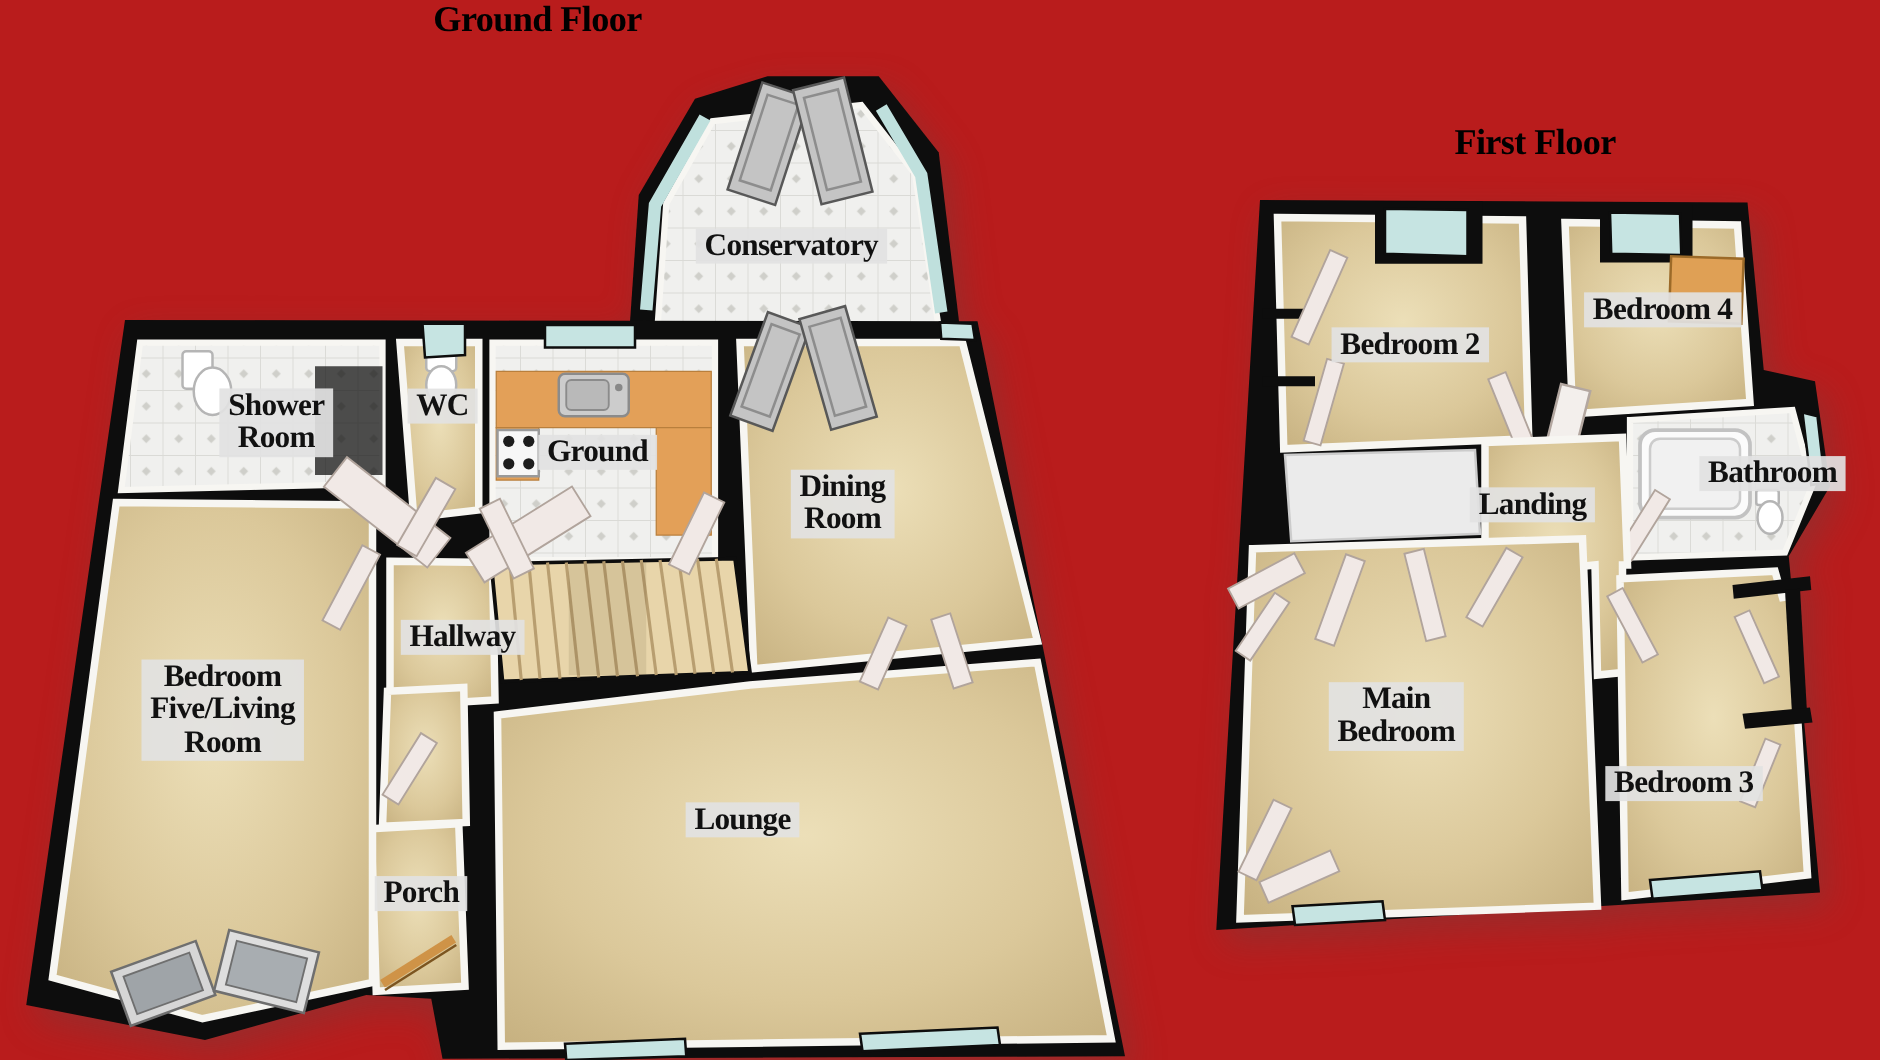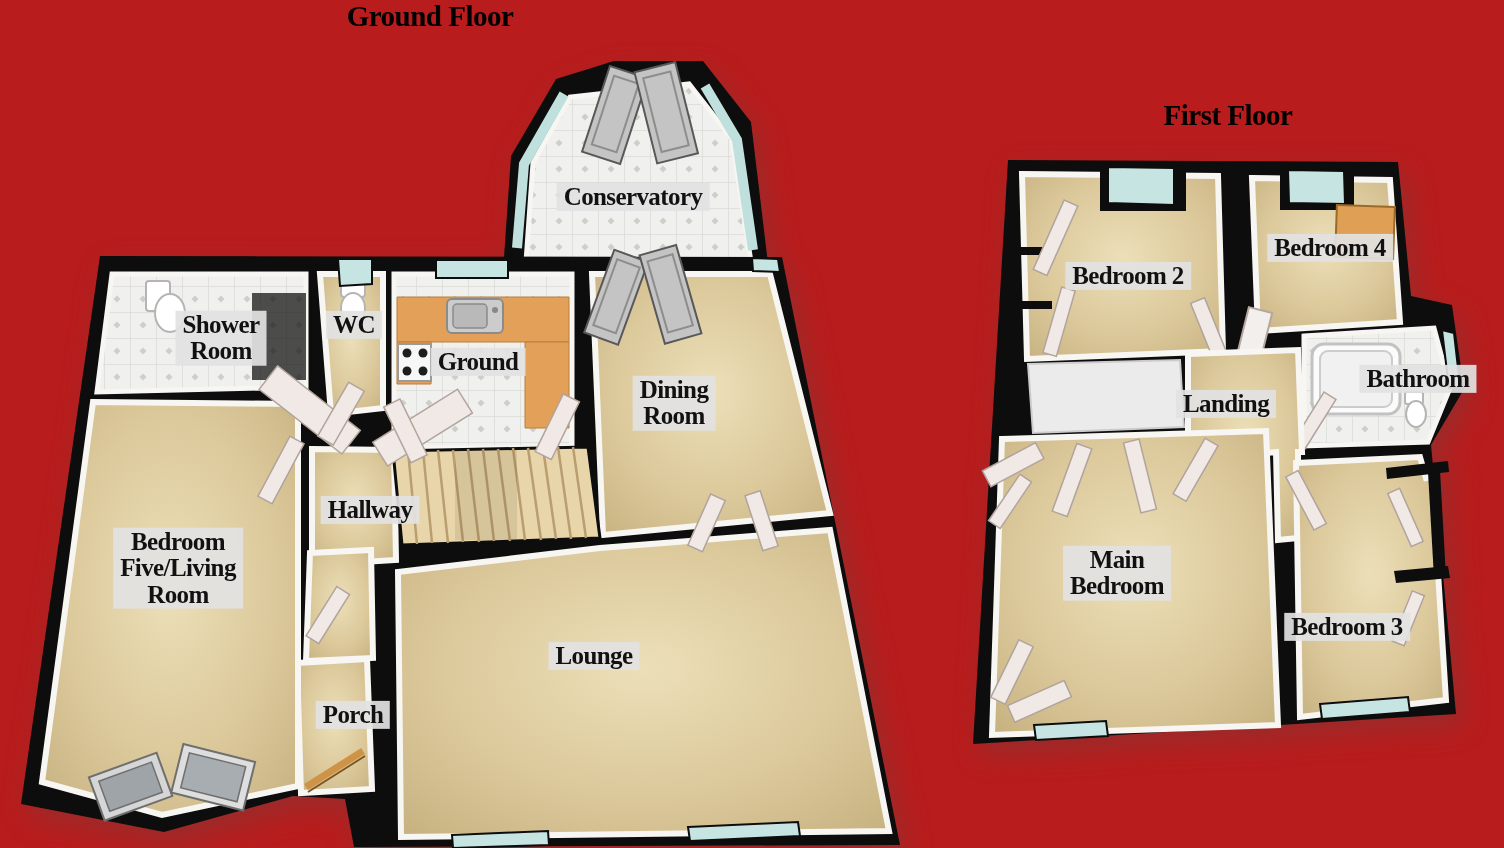--- a/index.html
+++ b/index.html
@@ -264,21 +264,21 @@
   <div class="room-label" style="left:221px;top:338px;">Shower
 Room</div>
   <div class="room-label" style="left:354px;top:325px;">WC</div>
   <div class="room-label" style="left:478px;top:362px;">Ground</div>
   <div class="room-label" style="left:674px;top:403px;">Dining
 Room</div>
   <div class="room-label" style="left:370px;top:510px;">Hallway</div>
   <div class="room-label" style="left:178px;top:568px;">Bedroom
 Five/Living
 Room</div>
-  <div class="room-label" style="left:337px;top:715px;margin-left:16px;">Porch</div>
+  <div class="room-label" style="left:337px;top:715px;">Porch</div>
   <div class="room-label" style="left:594px;top:656px;">Lounge</div>
 
   <div class="room-label" style="left:1128px;top:276px;text-align:right;">Bedroom 2</div>
   <div class="room-label" style="left:1298px;top:248px;margin-left:32px;">Bedroom 4</div>
   <div class="room-label" style="left:1418px;top:379px;">Bathroom</div>
   <div class="room-label" style="left:1226px;top:404px;">Landing</div>
   <div class="room-label" style="left:1117px;top:573px;">Main
 Bedroom</div>
   <div class="room-label" style="left:1347px;top:627px;">Bedroom 3</div>
 

